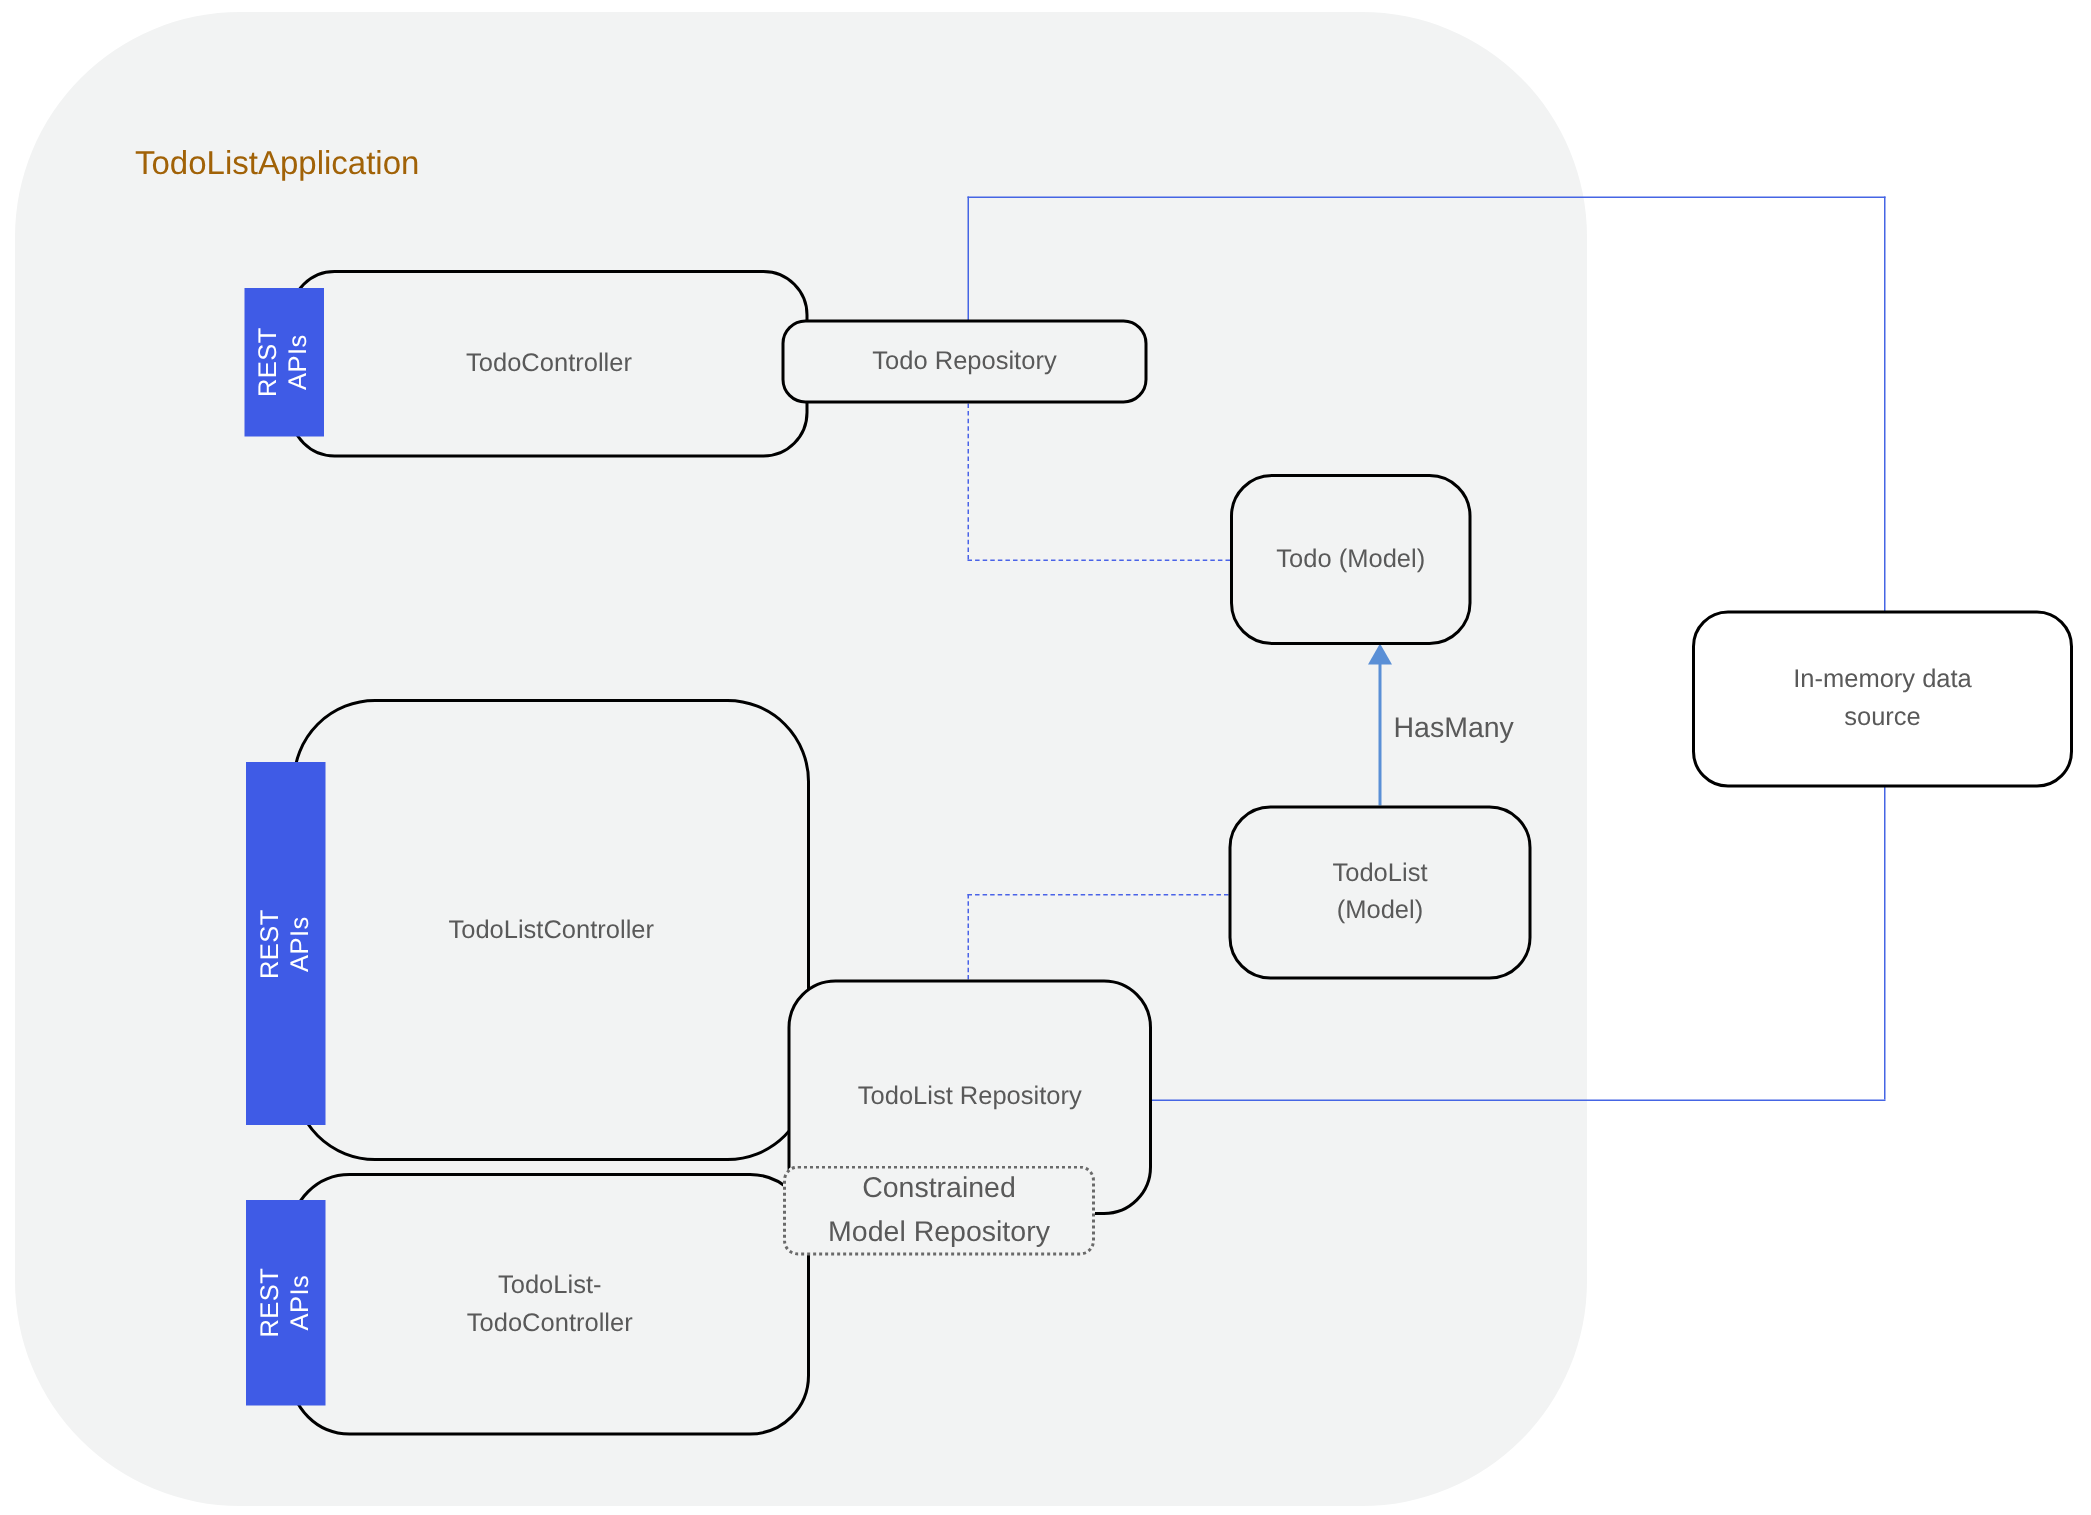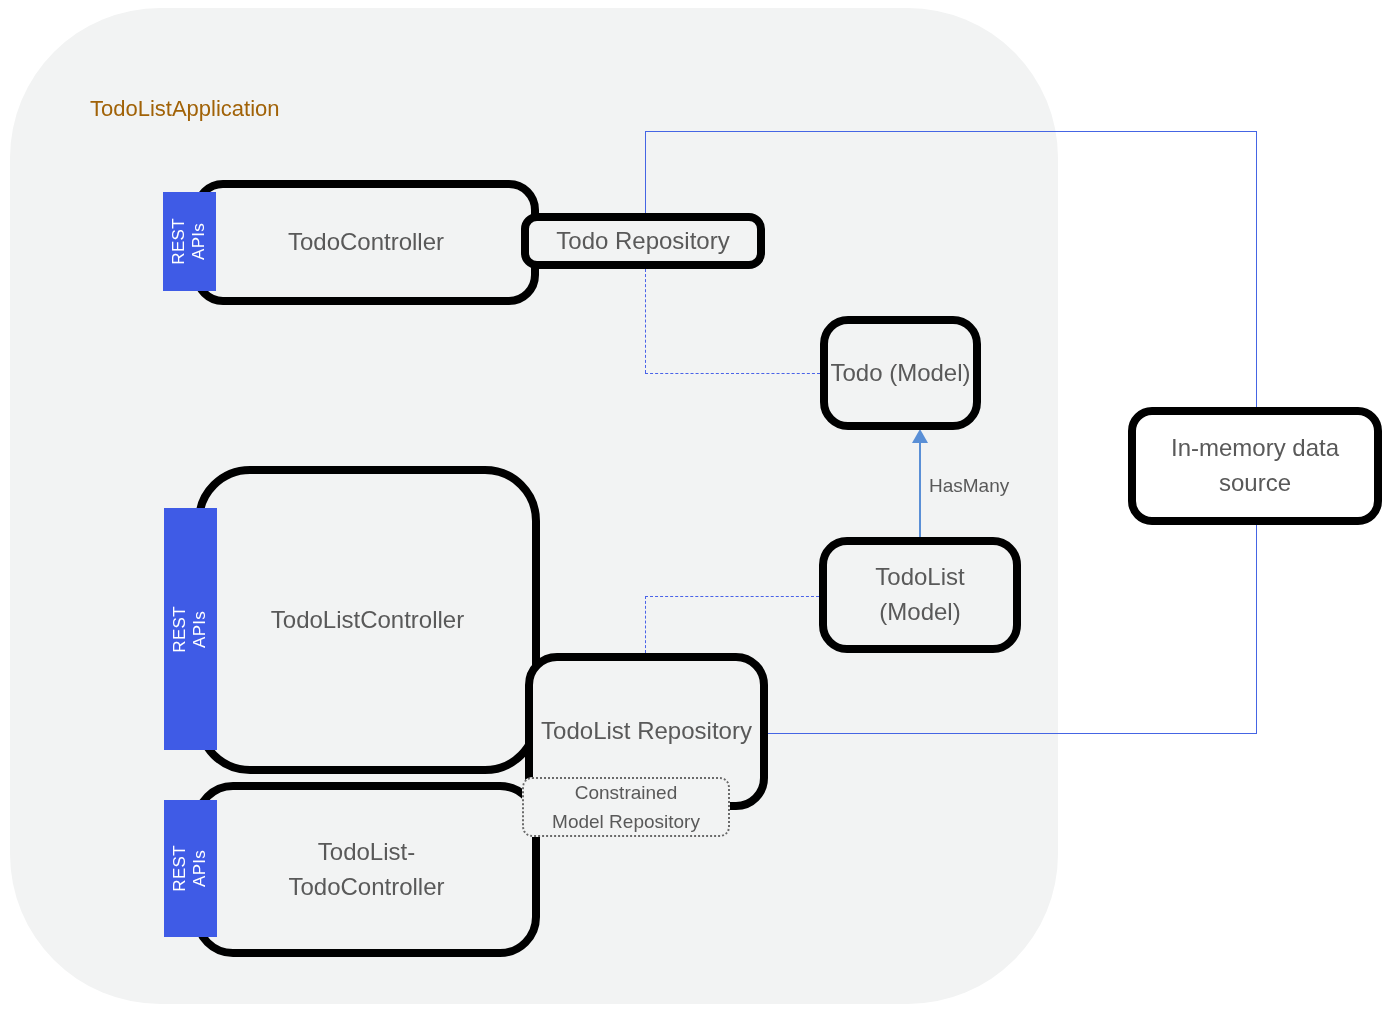--- a/index.html
+++ b/index.html
@@ -49,25 +49,25 @@
     border-right: 8px solid transparent;
     border-bottom: 14px solid #5a8fd6;
   }
   .hasmany-label {
     position: absolute; z-index: 4;
     font-size: 19px; color: #595959; white-space: nowrap; text-align: center;
   }
   
   .node {
     position: absolute;
-    border: 8px solid #000000;
+    border: 2px solid #000000;
     background: #f2f3f3;
     display: flex; align-items: center; justify-content: center;
     text-align: center;
-    font-size: 24px; color: #595959;
+    font-size: 17px; color: #595959;
     line-height: 1.45;
     box-sizing: border-box;
   }
   .node.controller { z-index: 4; }
   .node.repo, .node.model { z-index: 5; }
   .node.white-fill { background: #ffffff; z-index: 5; }
   .node.dotted {
     z-index: 6;
     border: 2px dotted #6a6a6a;
     font-size: 19px;

